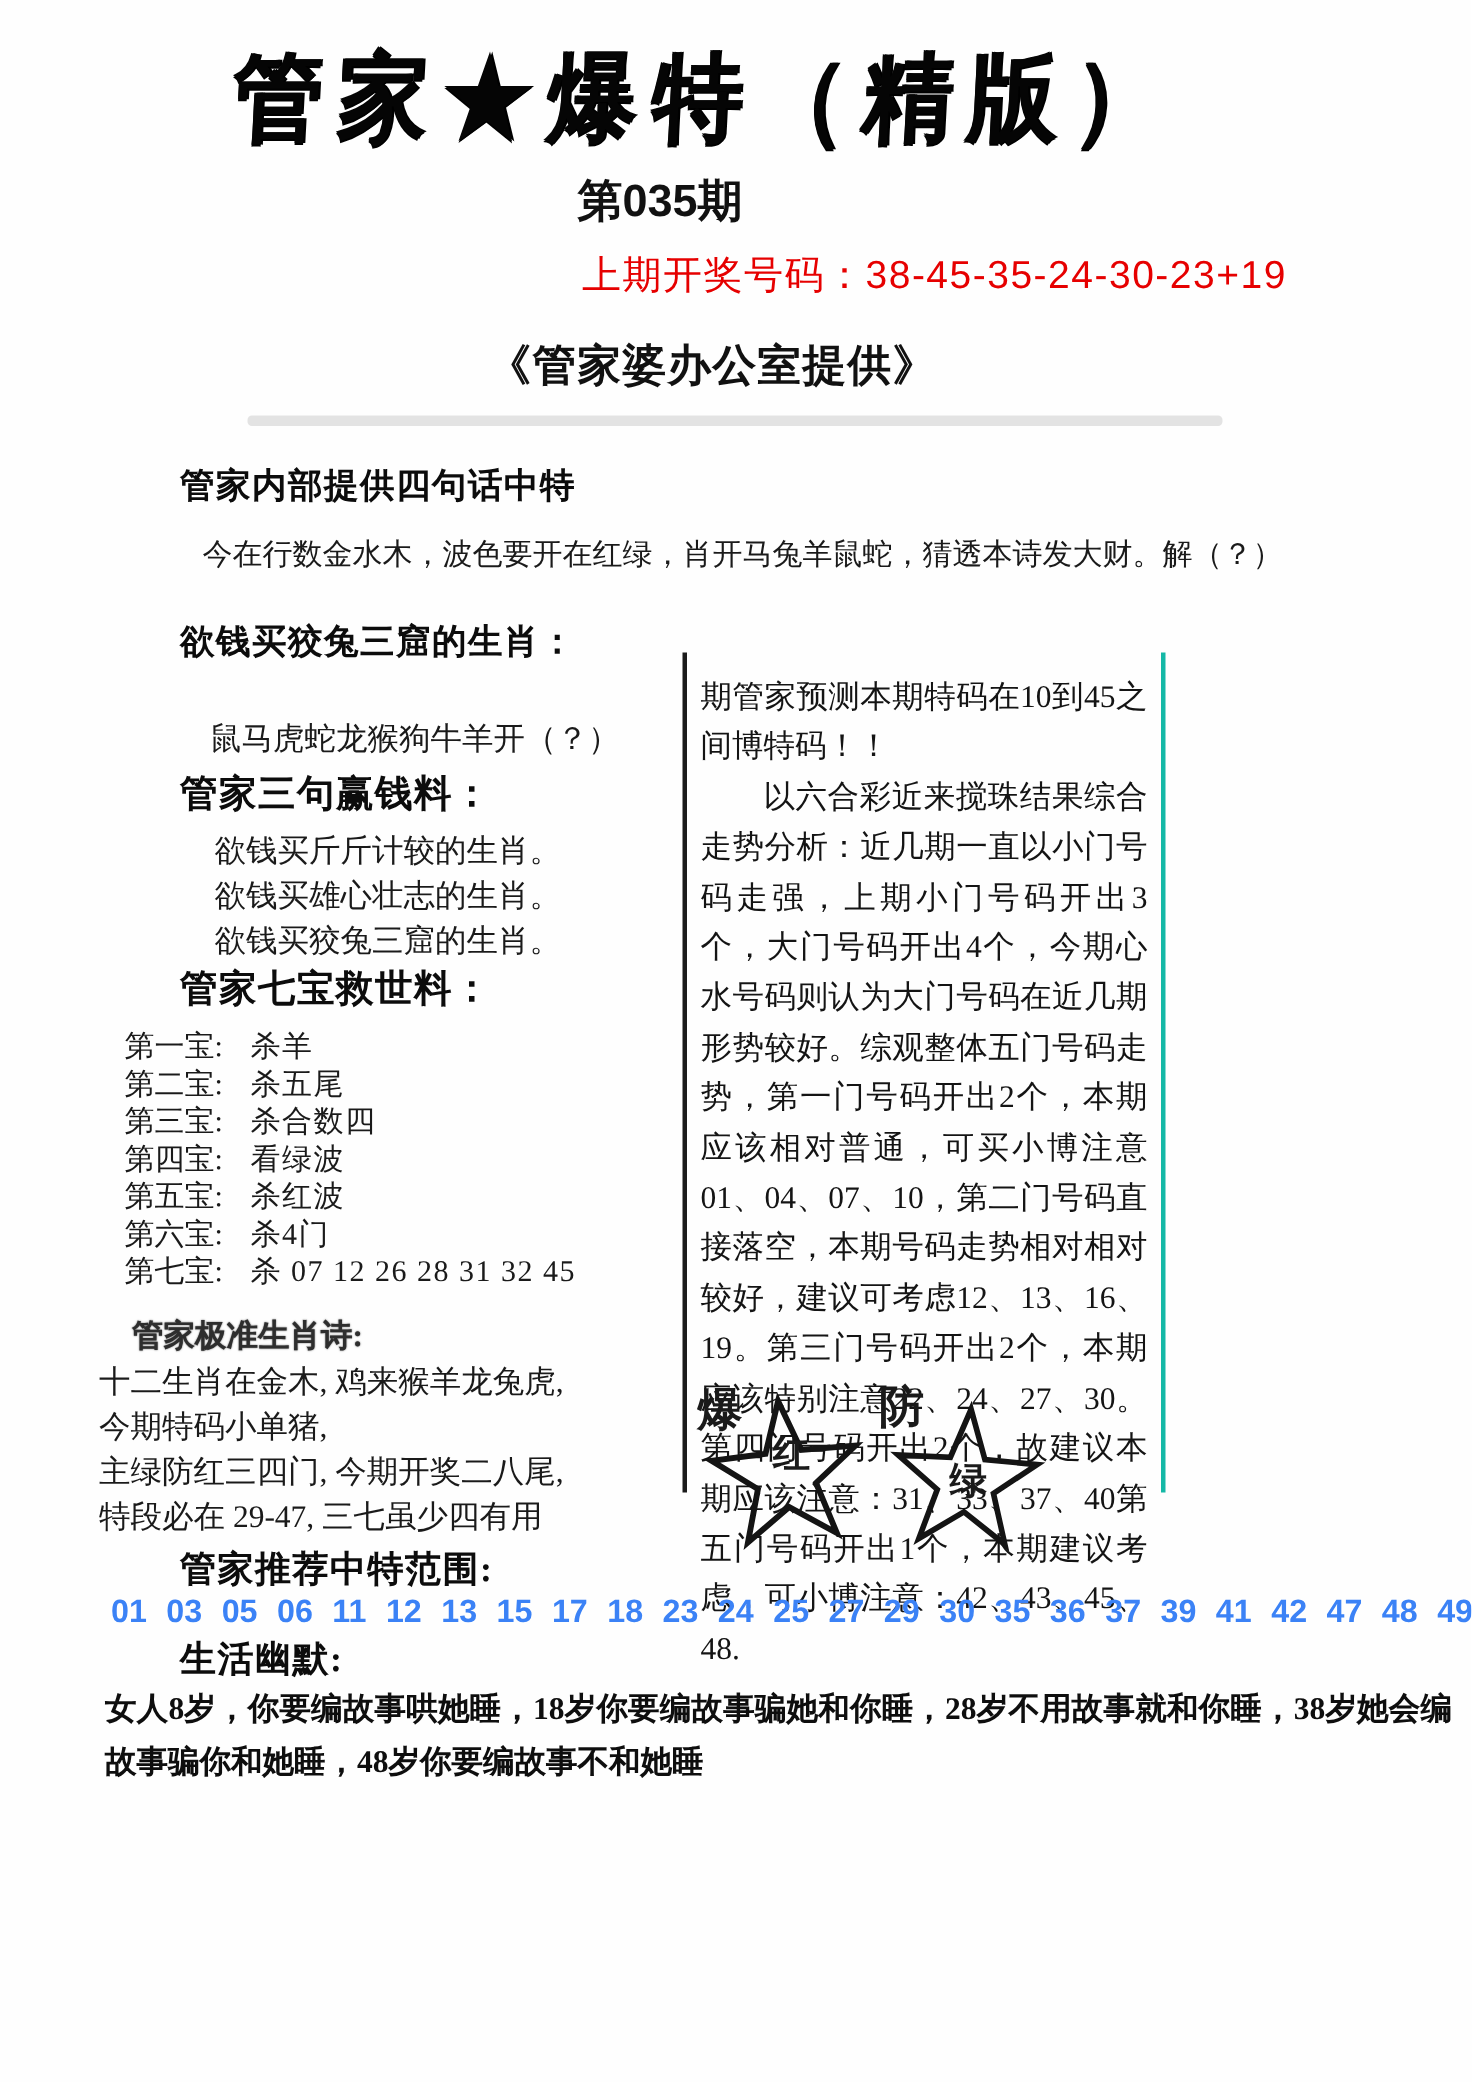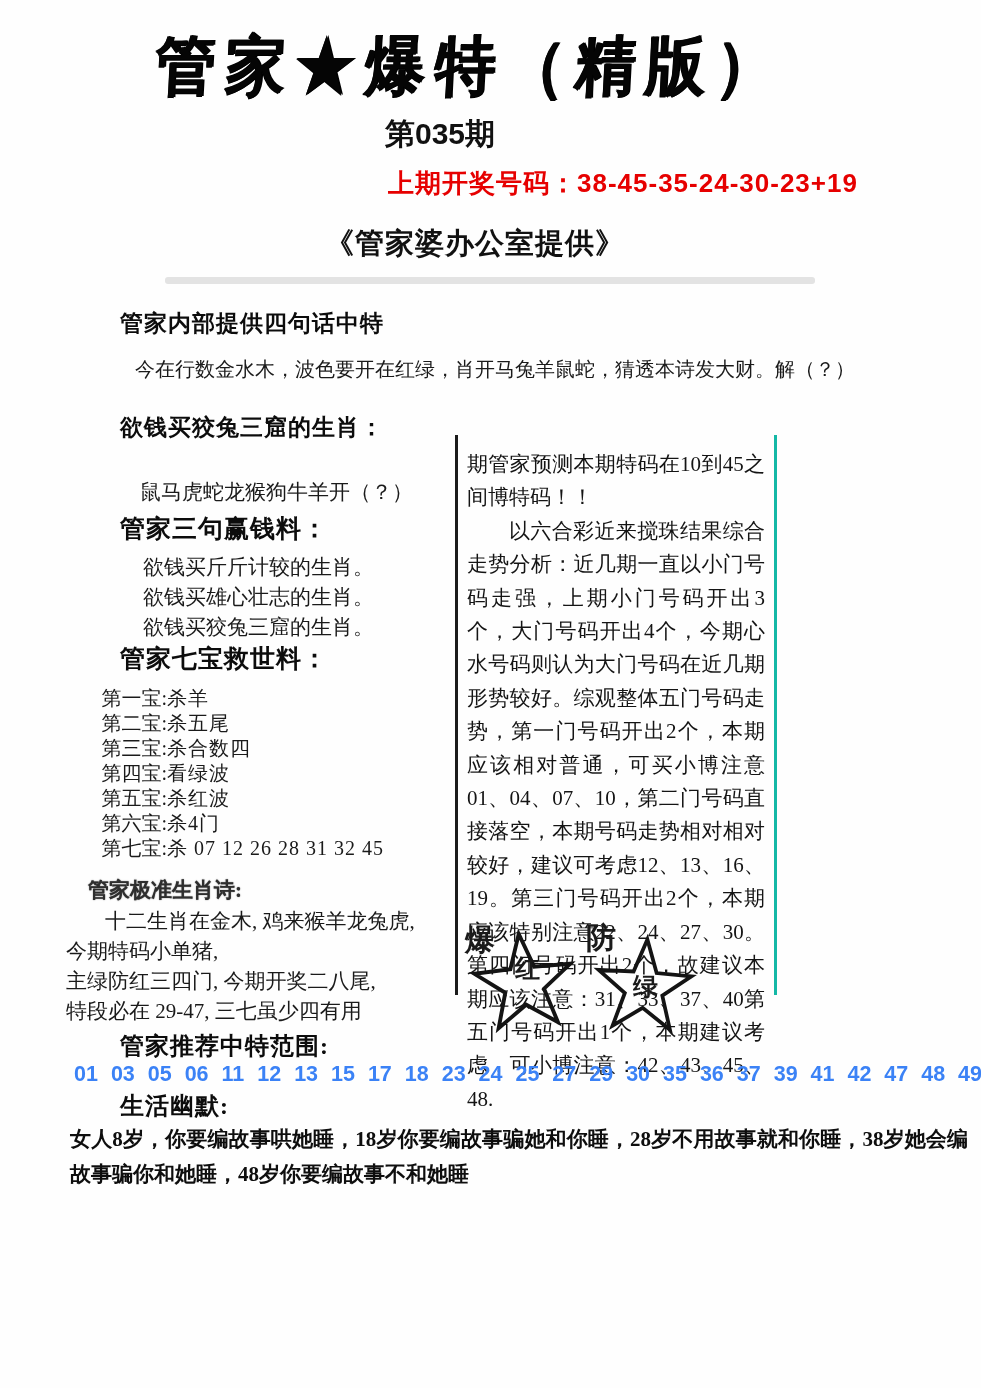--- a/index.html
+++ b/index.html
@@ -29,21 +29,21 @@
   .issue {
     top: 114px; left: 0; width: 880px;
     text-align: center;
     font-size: 30px;
     font-weight: bold;
     font-family: "Liberation Sans", sans-serif;
   }
   .last-draw {
     top: 166px; left: 388px;
     font-size: 26px;
-    font-weight: bold;
+    font-weight: normal;
     color: #e60000;
     font-family: "Liberation Sans", sans-serif;
     letter-spacing: 1px;
     white-space: nowrap;
   }
   .provider {
     top: 224px; left: 0; width: 950px;
     text-align: center;
     font-size: 29px;
     font-weight: bold;
@@ -142,21 +142,21 @@
   <div class="abs body-line" style="top:478px; left:140px; font-size:21px;">鼠马虎蛇龙猴狗牛羊开（？）</div>
 
   <div class="abs h1" style="top:512px; left:72px; font-size:25px;">管家三句赢钱料：</div>
   <div class="abs money-lines" style="top:552px; left:143px;">
     <div>欲钱买斤斤计较的生肖。</div>
     <div>欲钱买雄心壮志的生肖。</div>
     <div>欲钱买狡兔三窟的生肖。</div>
   </div>
 
   <div class="abs h1" style="top:642px; left:72px; font-size:25px;">管家七宝救世料：</div>
-  <div class="abs treasures" style="top:686px; left:83px;text-align:right;">
+  <div class="abs treasures" style="top:686px; left:83px;">
     <div class="treasure-row">
       <span class="t-label">第一宝:</span>
       <span class="t-value">杀羊</span>
     </div>
     <div class="treasure-row">
       <span class="t-label">第二宝:</span>
       <span class="t-value">杀五尾</span>
     </div>
     <div class="treasure-row">
       <span class="t-label">第三宝:</span>
@@ -175,21 +175,21 @@
       <span class="t-value">杀4门</span>
     </div>
     <div class="treasure-row">
       <span class="t-label">第七宝:</span>
       <span class="t-value">杀 07 12 26 28 31 32 45</span>
     </div>
   </div>
 
   <div class="abs poem-h" style="top:876px; left:88px;">管家极准生肖诗:</div>
   <div class="abs poem-lines" style="top:906px; left:66px; width:262px;">
-    <div style="white-space:nowrap;margin-left:39px;">十二生肖在金木, 鸡来猴羊龙兔虎,</div>
+    <div style="white-space:nowrap;">十二生肖在金木, 鸡来猴羊龙兔虎,</div>
     <div class="poem-line-indent" style="white-space:nowrap;">今期特码小单猪,</div>
     <div style="white-space:nowrap;">主绿防红三四门, 今期开奖二八尾,</div>
     <div style="white-space:nowrap;">特段必在 29-47, 三七虽少四有用</div>
   </div>
 
   <div class="abs pred-box">
     <p>期管家预测本期特码在10到45之间博特码！！</p>
     <p class="indent">以六合彩近来搅珠结果综合走势分析：近几期一直以小门号码走强，上期小门号码开出3个，大门号码开出4个，今期心水号码则认为大门号码在近几期形势较好。综观整体五门号码走势，第一门号码开出2个，本期应该相对普通，可买小博注意01、04、07、10，第二门号码直接落空，本期号码走势相对相对较好，建议可考虑12、13、16、19。第三门号码开出2个，本期应该特别注意22、24、27、30。第四门号码开出2个，故建议本期应该注意：31、33、37、40第五门号码开出1个，本期建议考虑，可小博注意：42、43、45、48.</p>
   </div>
 

